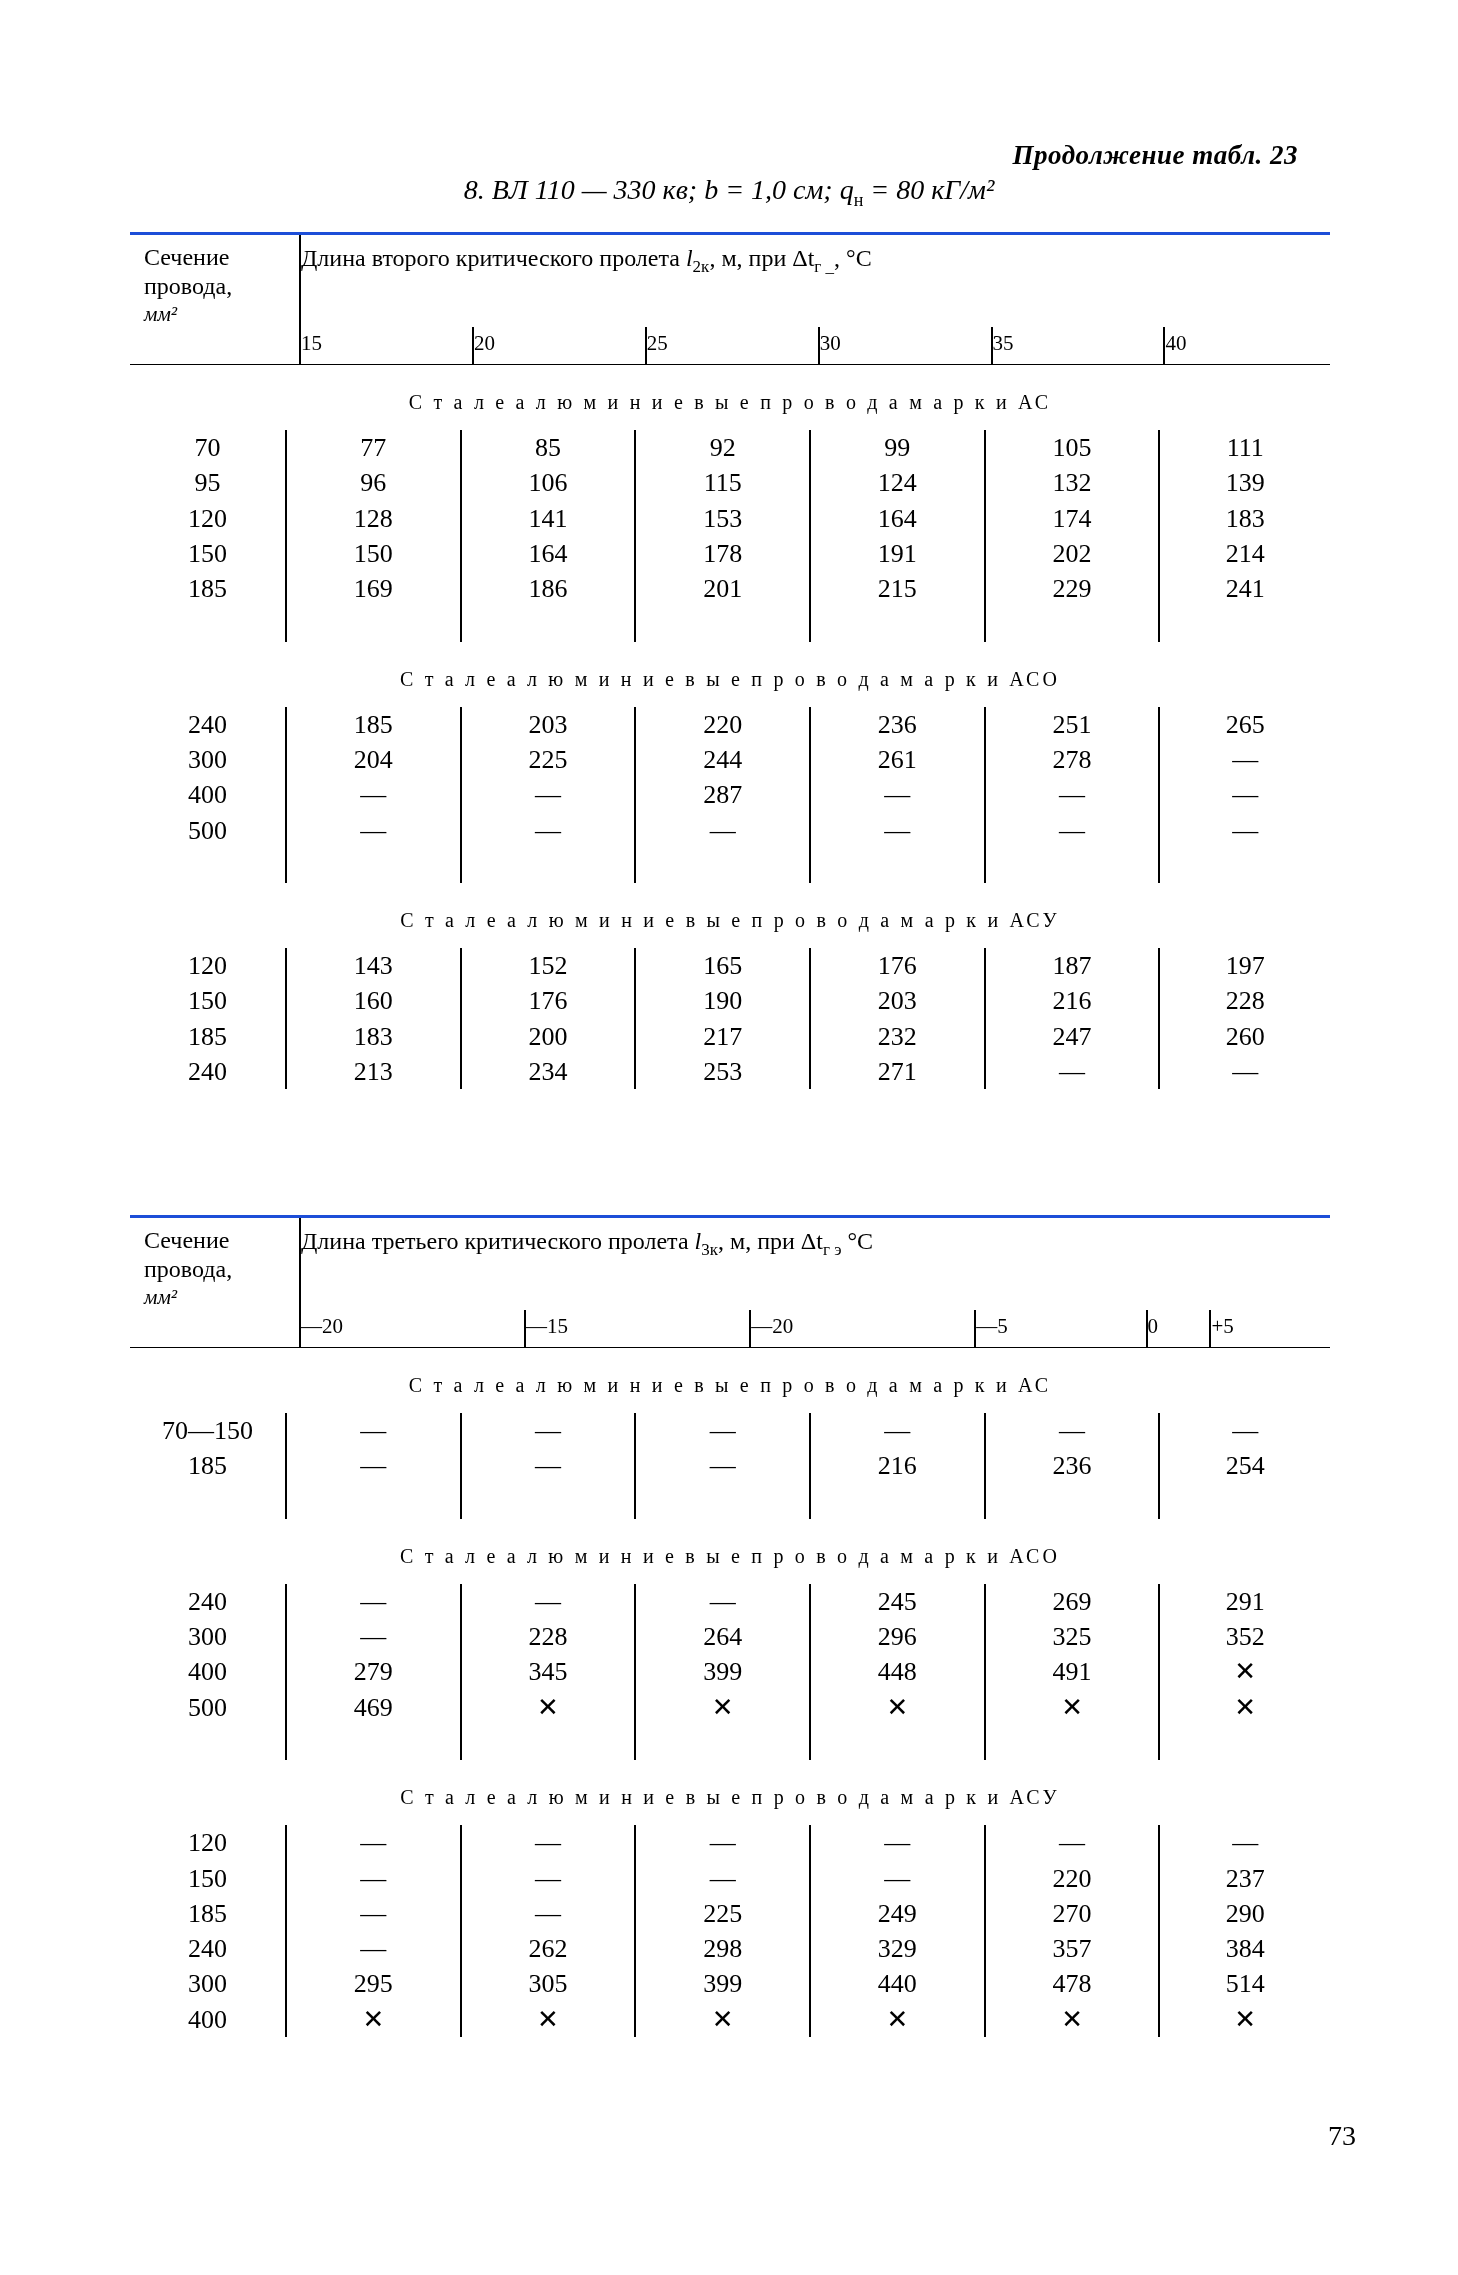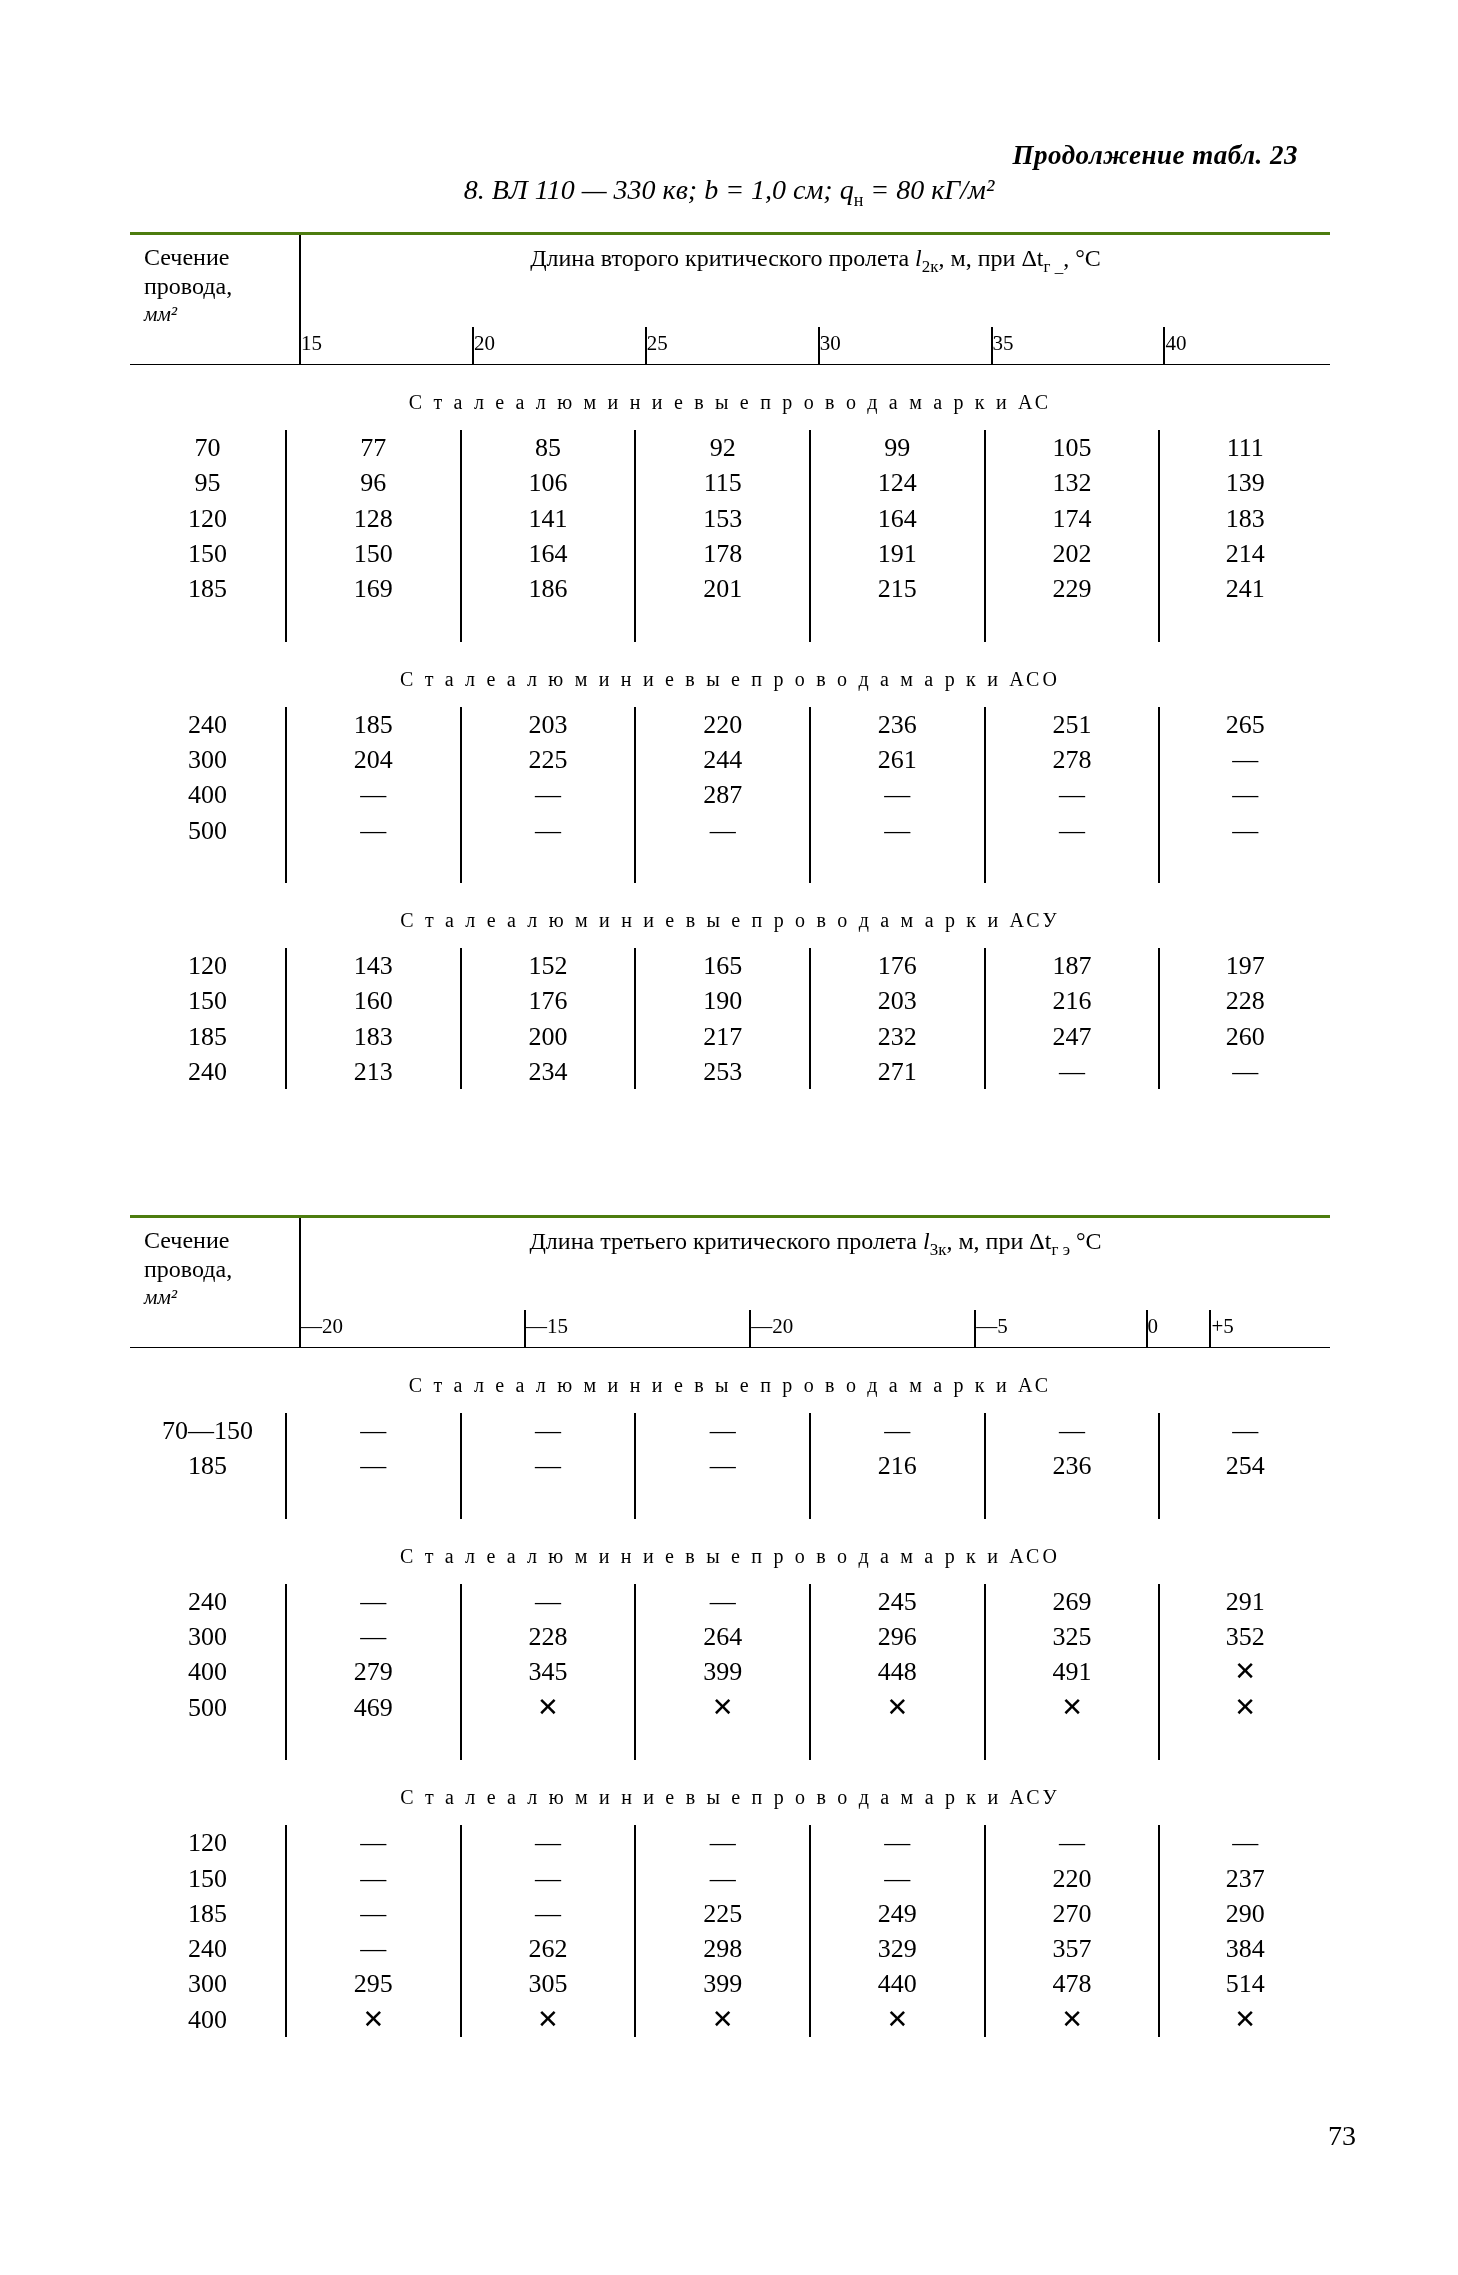--- a/index.html
+++ b/index.html
@@ -48,38 +48,37 @@
   }
   .tbl-wrap.first { top: 232px; }
   .tbl-wrap.second { top: 1215px; }
 
   table.grid {
     border-collapse: collapse;
     width: 1200px;
     font-size: 25px;
   }
   .rule-top {
-    border-top: 3px solid #4d7c0f;
+    border-top: 3px solid #1d4ed8;
   }
   .rule-thin {
     border-top: 1.5px solid #000;
   }
   .hdr-row1 td, .hdr-row2 td {
     vertical-align: top;
   }
   .hdr-sec {
     width: 155px;
     text-align: left;
     padding: 8px 0 0 14px;
     line-height: 1.22;
     font-size: 24px;
   }
   .hdr-sec .ital { font-style: italic; font-size: 21px; }
   .hdr-span {
-    text-align: center;
     padding: 10px 0 6px 0;
     font-size: 24px;
     border-left: 2.5px solid #000;
   }
   .hdr-span sub { font-size: 17px; }
   .hdr-span .it { font-style: italic; }
   .sub-row td {
     text-align: left;
     font-size: 21px;
     padding: 4px 0 8px 0;

